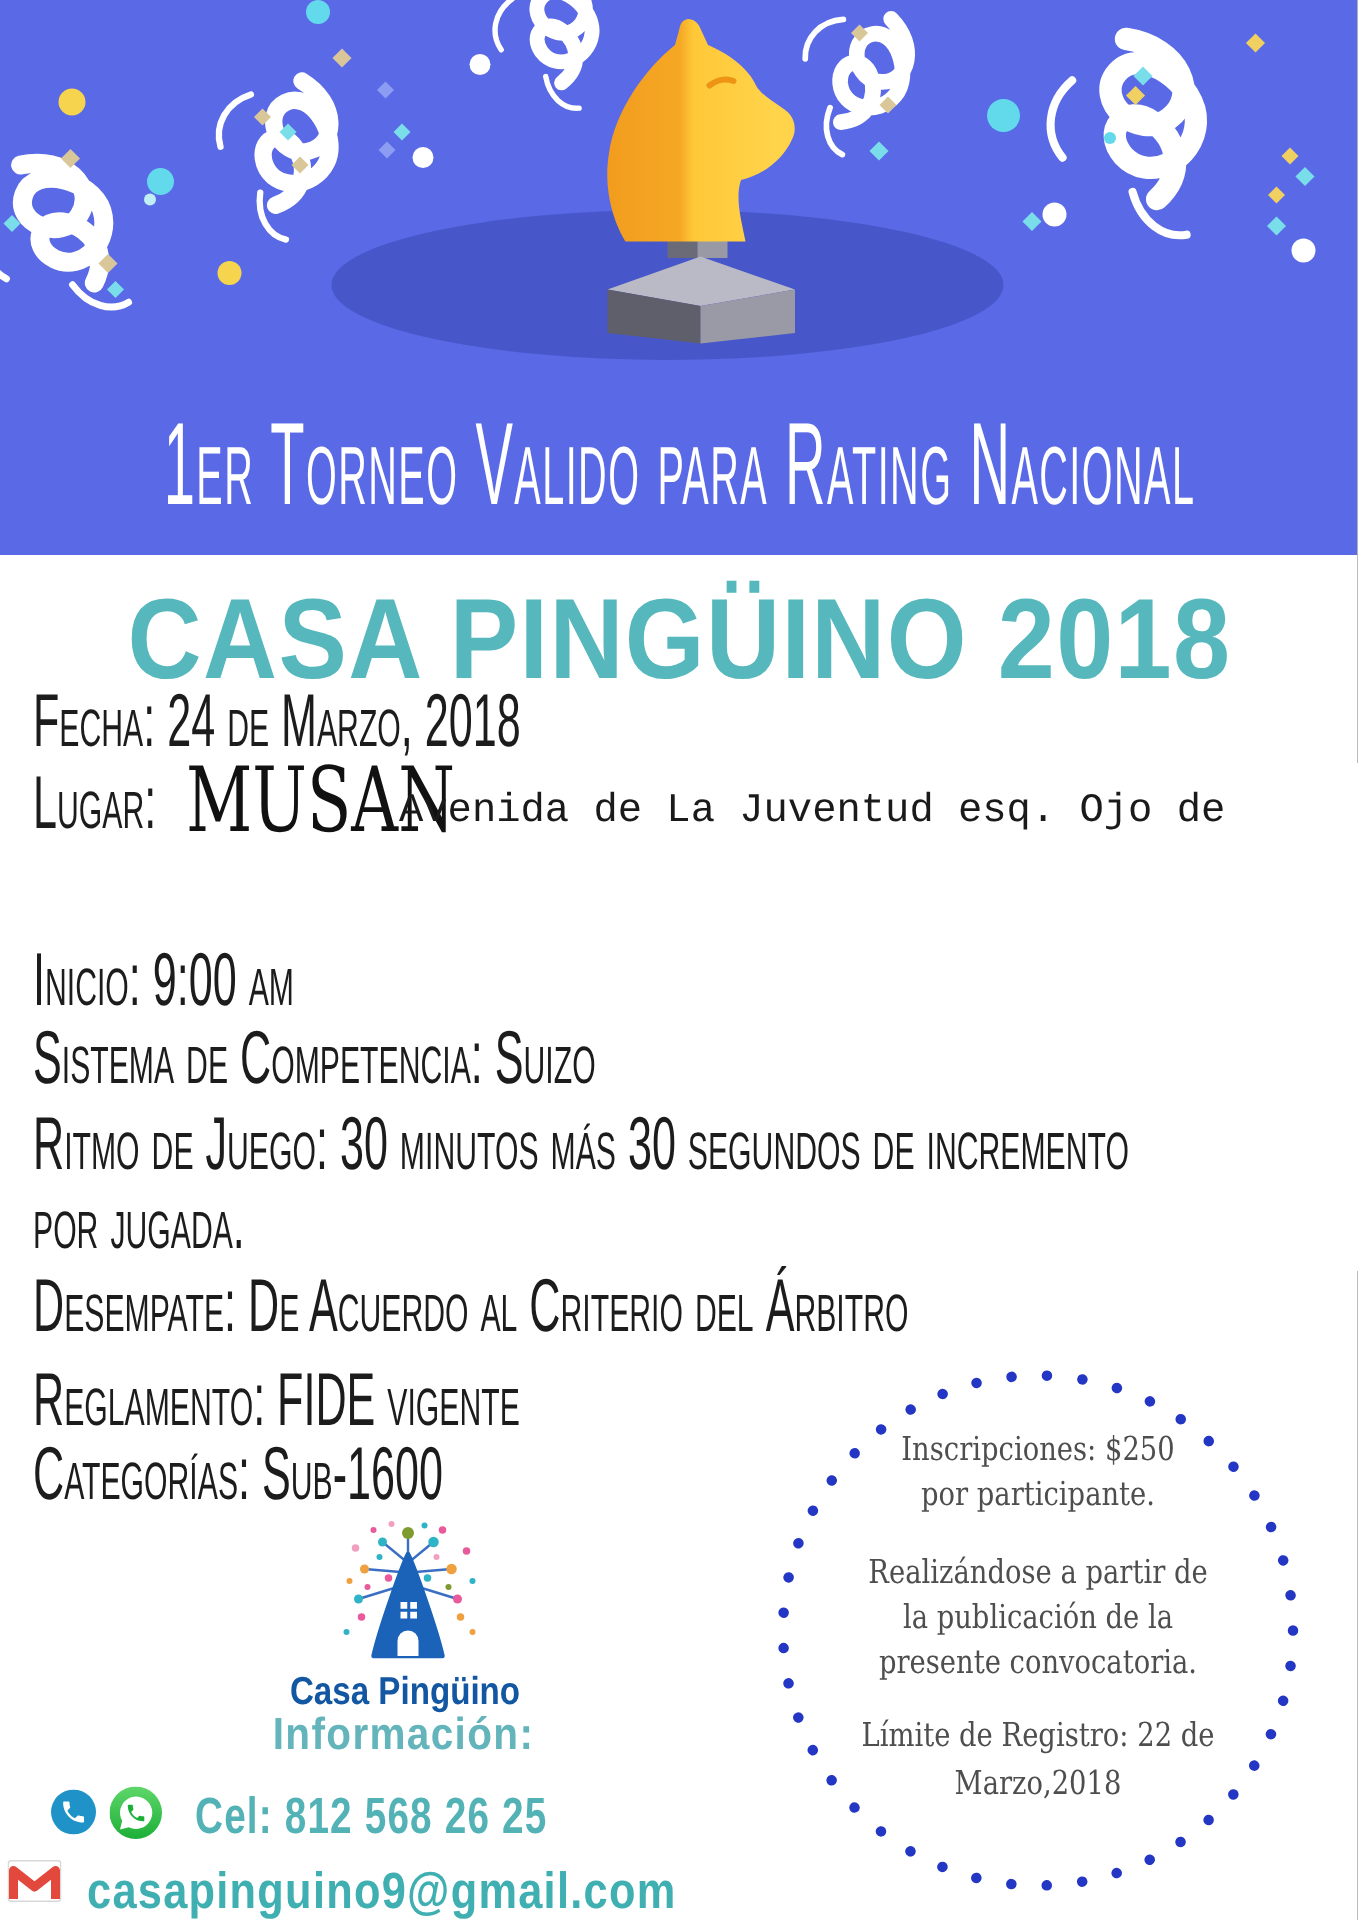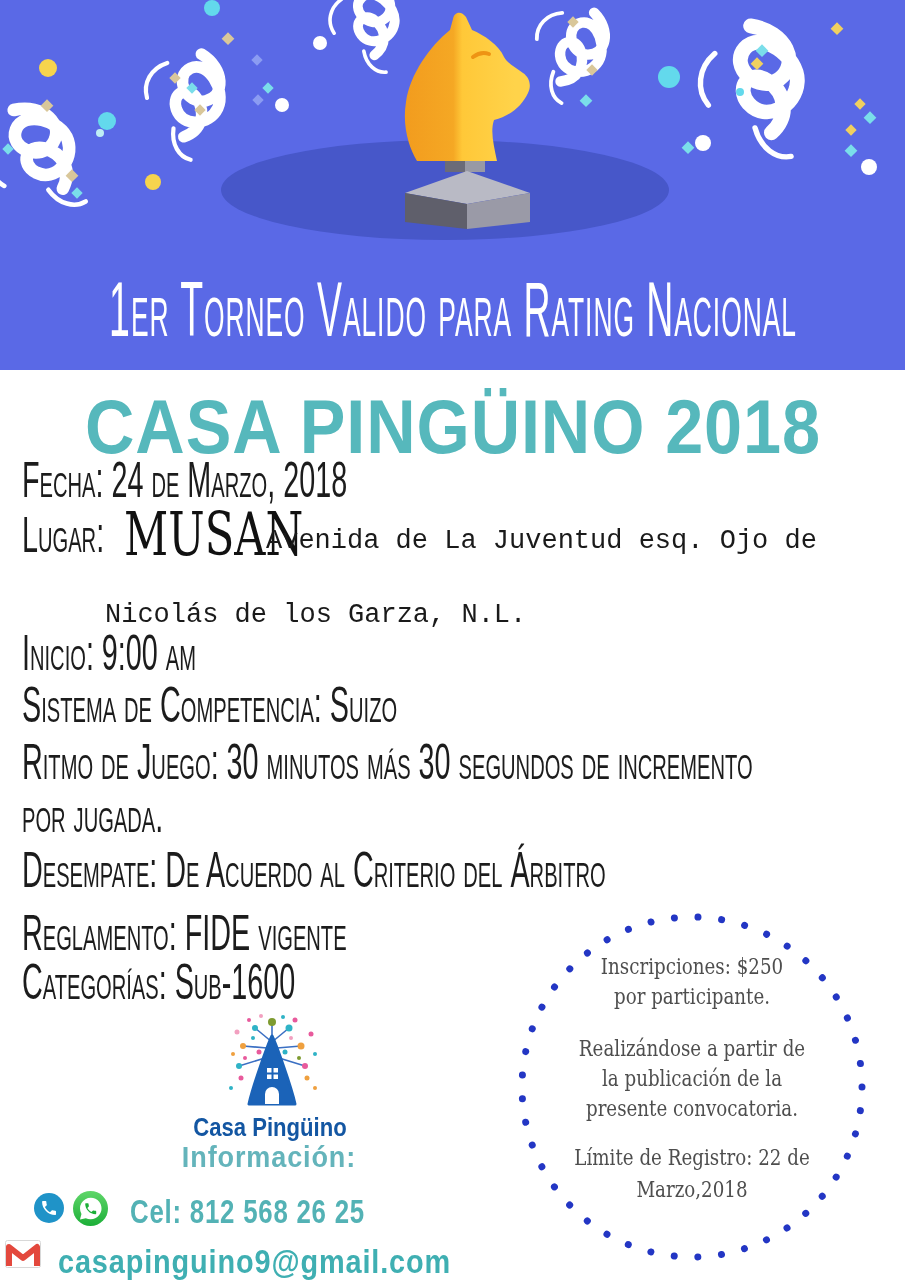--- a/index.html
+++ b/index.html
@@ -158,21 +158,20 @@
 
   <div class="heading">CASA PINGÜINO 2018</div>
 
   <div class="line" style="top:455px">Fecha: 24 de Marzo, 2018</div>
 
   <div style="position:absolute;left:22px;top:510px;width:870px;height:60px">
     <span class="line" style="left:0;top:0">Lugar:</span>
     <span class="venue-name">MUSAN</span>
     <span class="mono" style="left:244px;top:18px">Avenida de La Juventud esq. Ojo de</span>
   </div>
-  <div class="mono" style="left:105px;top:602px">Nicolás de los Garza, N.L.</div>
 
   <div class="line" style="top:628px">Inicio: 9:00 am</div>
   <div class="line" style="top:680px">Sistema de Competencia: Suizo</div>
   <div class="line" style="top:737px">Ritmo de Juego: 30 minutos más 30 segundos de incremento</div>
   <div class="line" style="top:790px">por jugada.</div>
   <div class="line" style="top:845px">Desempate: De Acuerdo al Criterio del Árbitro</div>
   <div class="line" style="top:908px">Reglamento: FIDE vigente</div>
   <div class="line" style="top:957px">Categorías: Sub-1600</div>
 
   <svg class="iconpos" style="left:513px;top:908px" width="358" height="358" viewBox="0 0 358 358">

